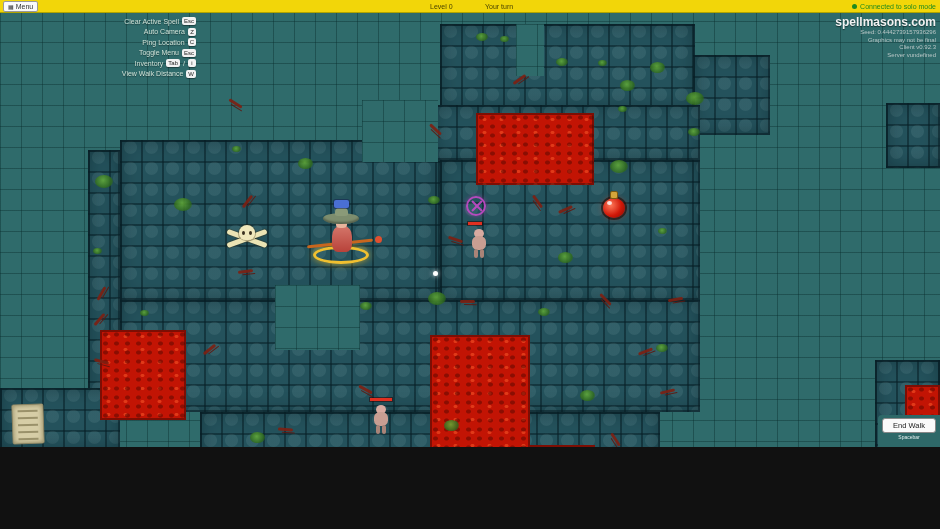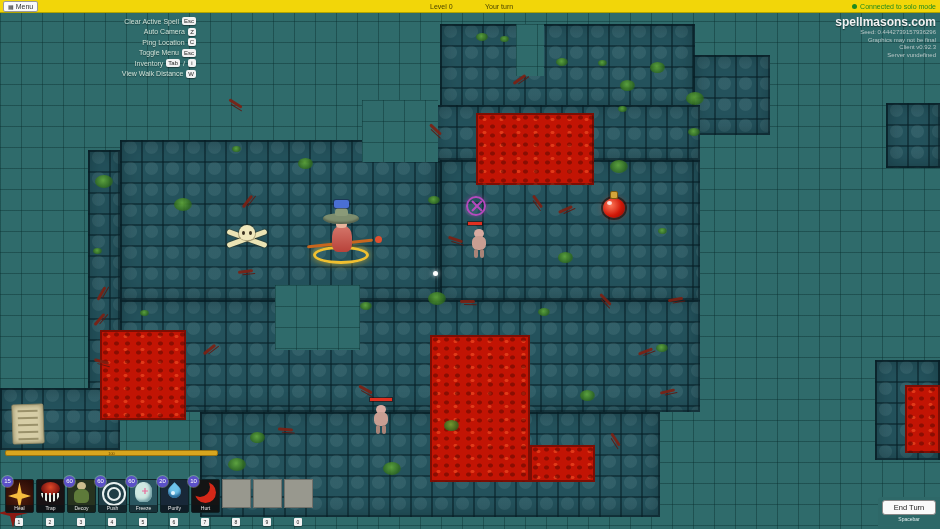--- a/index.html
+++ b/index.html
@@ -1,17 +1,17 @@
 <!DOCTYPE html>
 <html><head>
 <meta charset="utf-8">
 <style>
   *{box-sizing:border-box;margin:0;padding:0}
   body{margin:0;background:#111;font-family:"Liberation Sans",sans-serif}
-  .stage{position:relative;width:940px;height:529px;overflow:hidden;background:#14532d}
+  .stage{position:relative;width:940px;height:447px;overflow:hidden;background:#14532d}
 
   
   #map{position:absolute;inset:0;z-index:0;
     background-color:#2f6b6b;
     background-image:linear-gradient(to right,rgba(12,50,50,.45) 0 1px,transparent 1px),
                      linear-gradient(to bottom,rgba(12,50,50,.45) 0 1px,transparent 1px);
     background-size:21px 21px}
   .floor-rect{position:absolute;background-color:#24525c;
     background-image:
       radial-gradient(circle at 50% 35%,rgba(150,195,195,.12) 0 6px,transparent 7px),
@@ -386,16 +386,16 @@
       <div class="key-badge" style="left: 196px;">7</div>
       <div class="empty-slot" style="left: 217px;"></div>
       <div class="key-badge" style="left: 227px;">8</div>
       <div class="empty-slot" style="left: 248px;"></div>
       <div class="key-badge" style="left: 258px;">9</div>
       <div class="empty-slot" style="left: 279px;"></div>
       <div class="key-badge" style="left: 289px;">0</div>
     </div>
 
   <div class="endturn">
-    <button>End Turn</button>
+    <button>End Walk</button>
     <div class="sub">Spacebar</div>
   </div>
 </div>
 
 </body></html>

